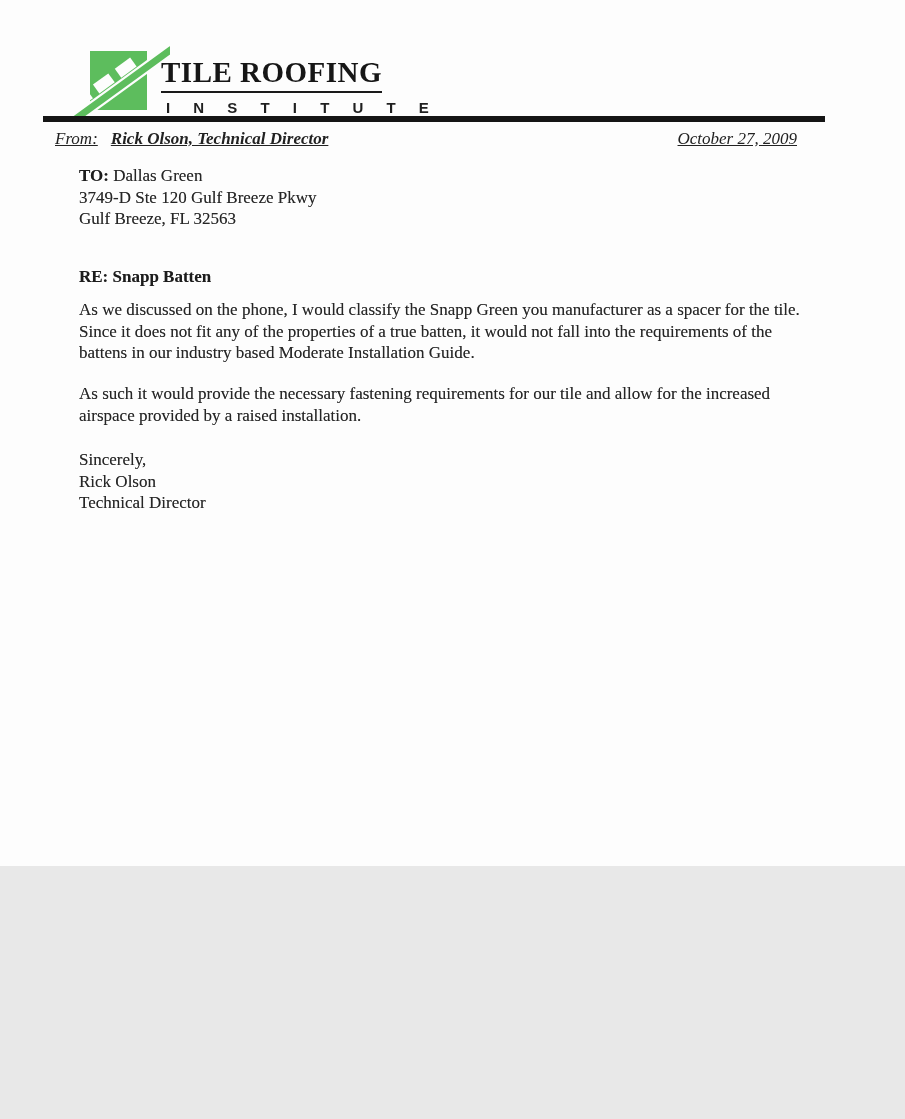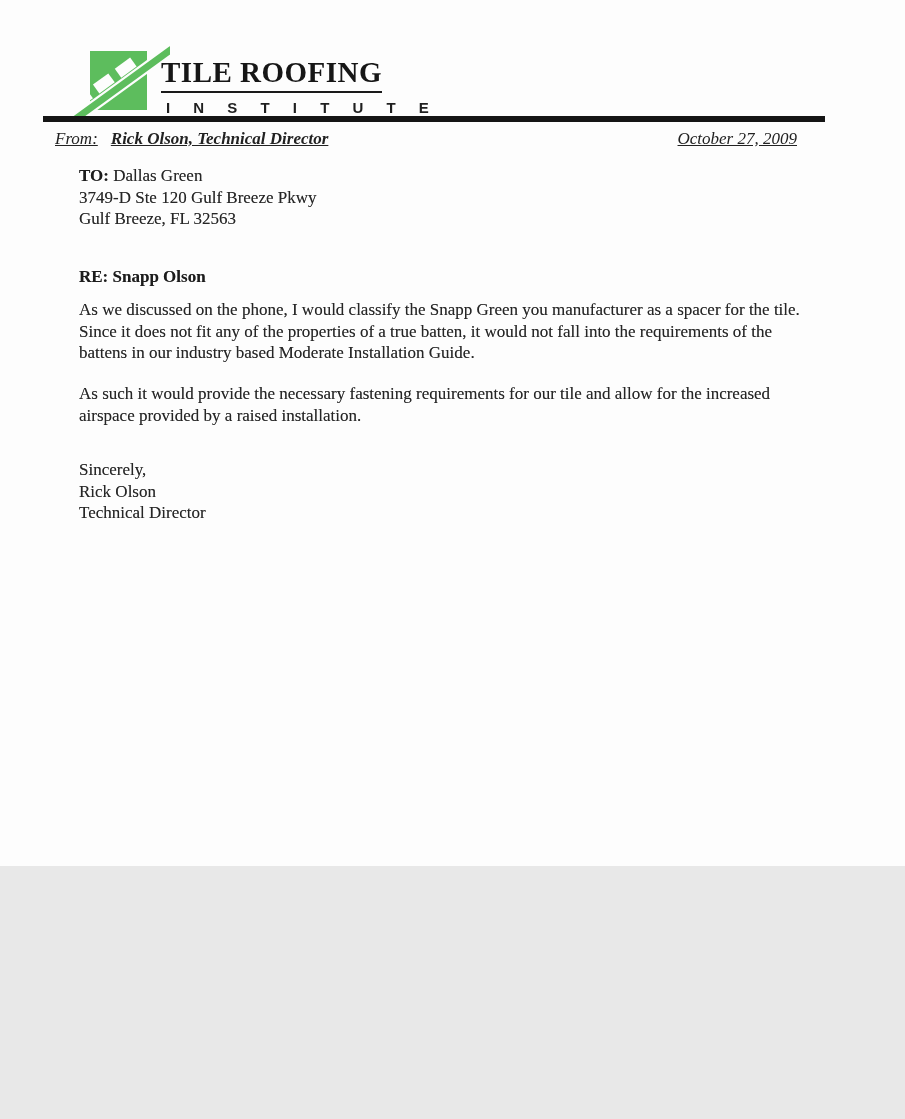--- a/index.html
+++ b/index.html
@@ -79,21 +79,21 @@
     color: #262626;
     text-shadow: 0 0 0.5px rgba(40,40,40,0.45);
     margin-left: 24px;
   }
   .to-block   { top: 165px; }
   .bold       { font-weight: 700; color: #1c1c1c; }
   .re-line    { top: 266px; font-weight: 700; color: #1c1c1c; }
   .para       { width: 812px; white-space: pre-line; }
   .para-1     { top: 299px; }
   .para-2     { top: 383px; }
-  .signature  { top: 459px; white-space: pre-line; }
+  .signature  { top: 449px; white-space: pre-line; }
 
   
   .page-number {
     position: absolute;
     left: 810px; top: 1041px;
     width: 16px;
     font-size: 16px;
     color: #1d1d1d;
     text-align: center;
   }
@@ -129,21 +129,21 @@
 
   <div class="text-block to-block">
     <div>
       <span class="bold">TO:</span>
       <span>Dallas Green</span>
     </div>
     <div>3749-D Ste 120 Gulf Breeze Pkwy</div>
     <div>Gulf Breeze, FL 32563</div>
   </div>
 
-  <div class="text-block re-line">RE: Snapp Olson</div>
+  <div class="text-block re-line">RE: Snapp Batten</div>
 
   <div class="text-block para para-1">As we discussed on the phone, I would classify the Snapp Green you manufacturer as a spacer for the tile.
 Since it does not fit any of the properties of a true batten, it would not fall into the requirements of the
 battens in our industry based Moderate Installation Guide.</div>
   <div class="text-block para para-2">As such it would provide the necessary fastening requirements for our tile and allow for the increased
 airspace provided by a raised installation.</div>
 
   <div class="text-block signature">Sincerely,
 Rick Olson
 Technical Director</div>

